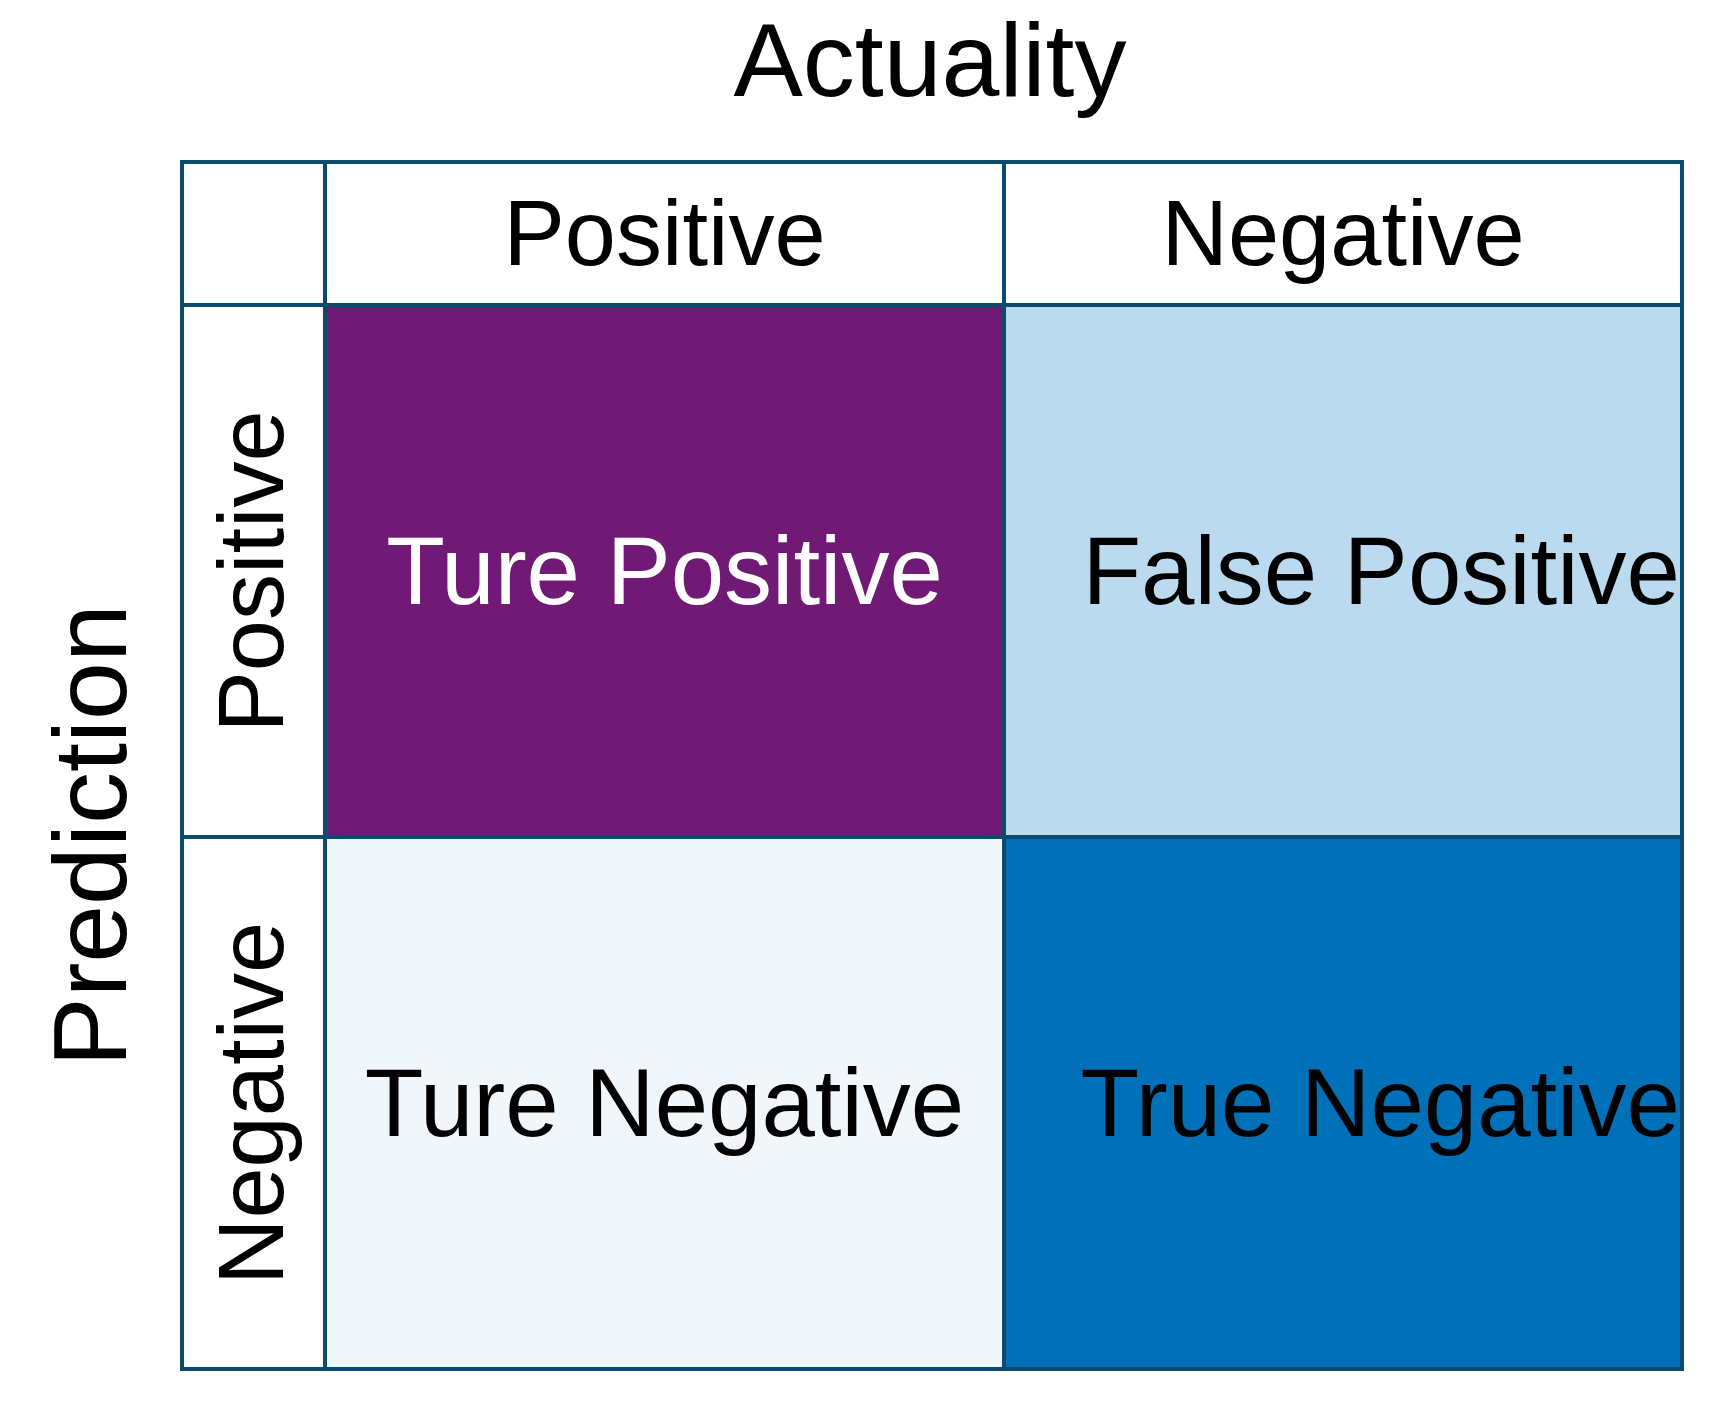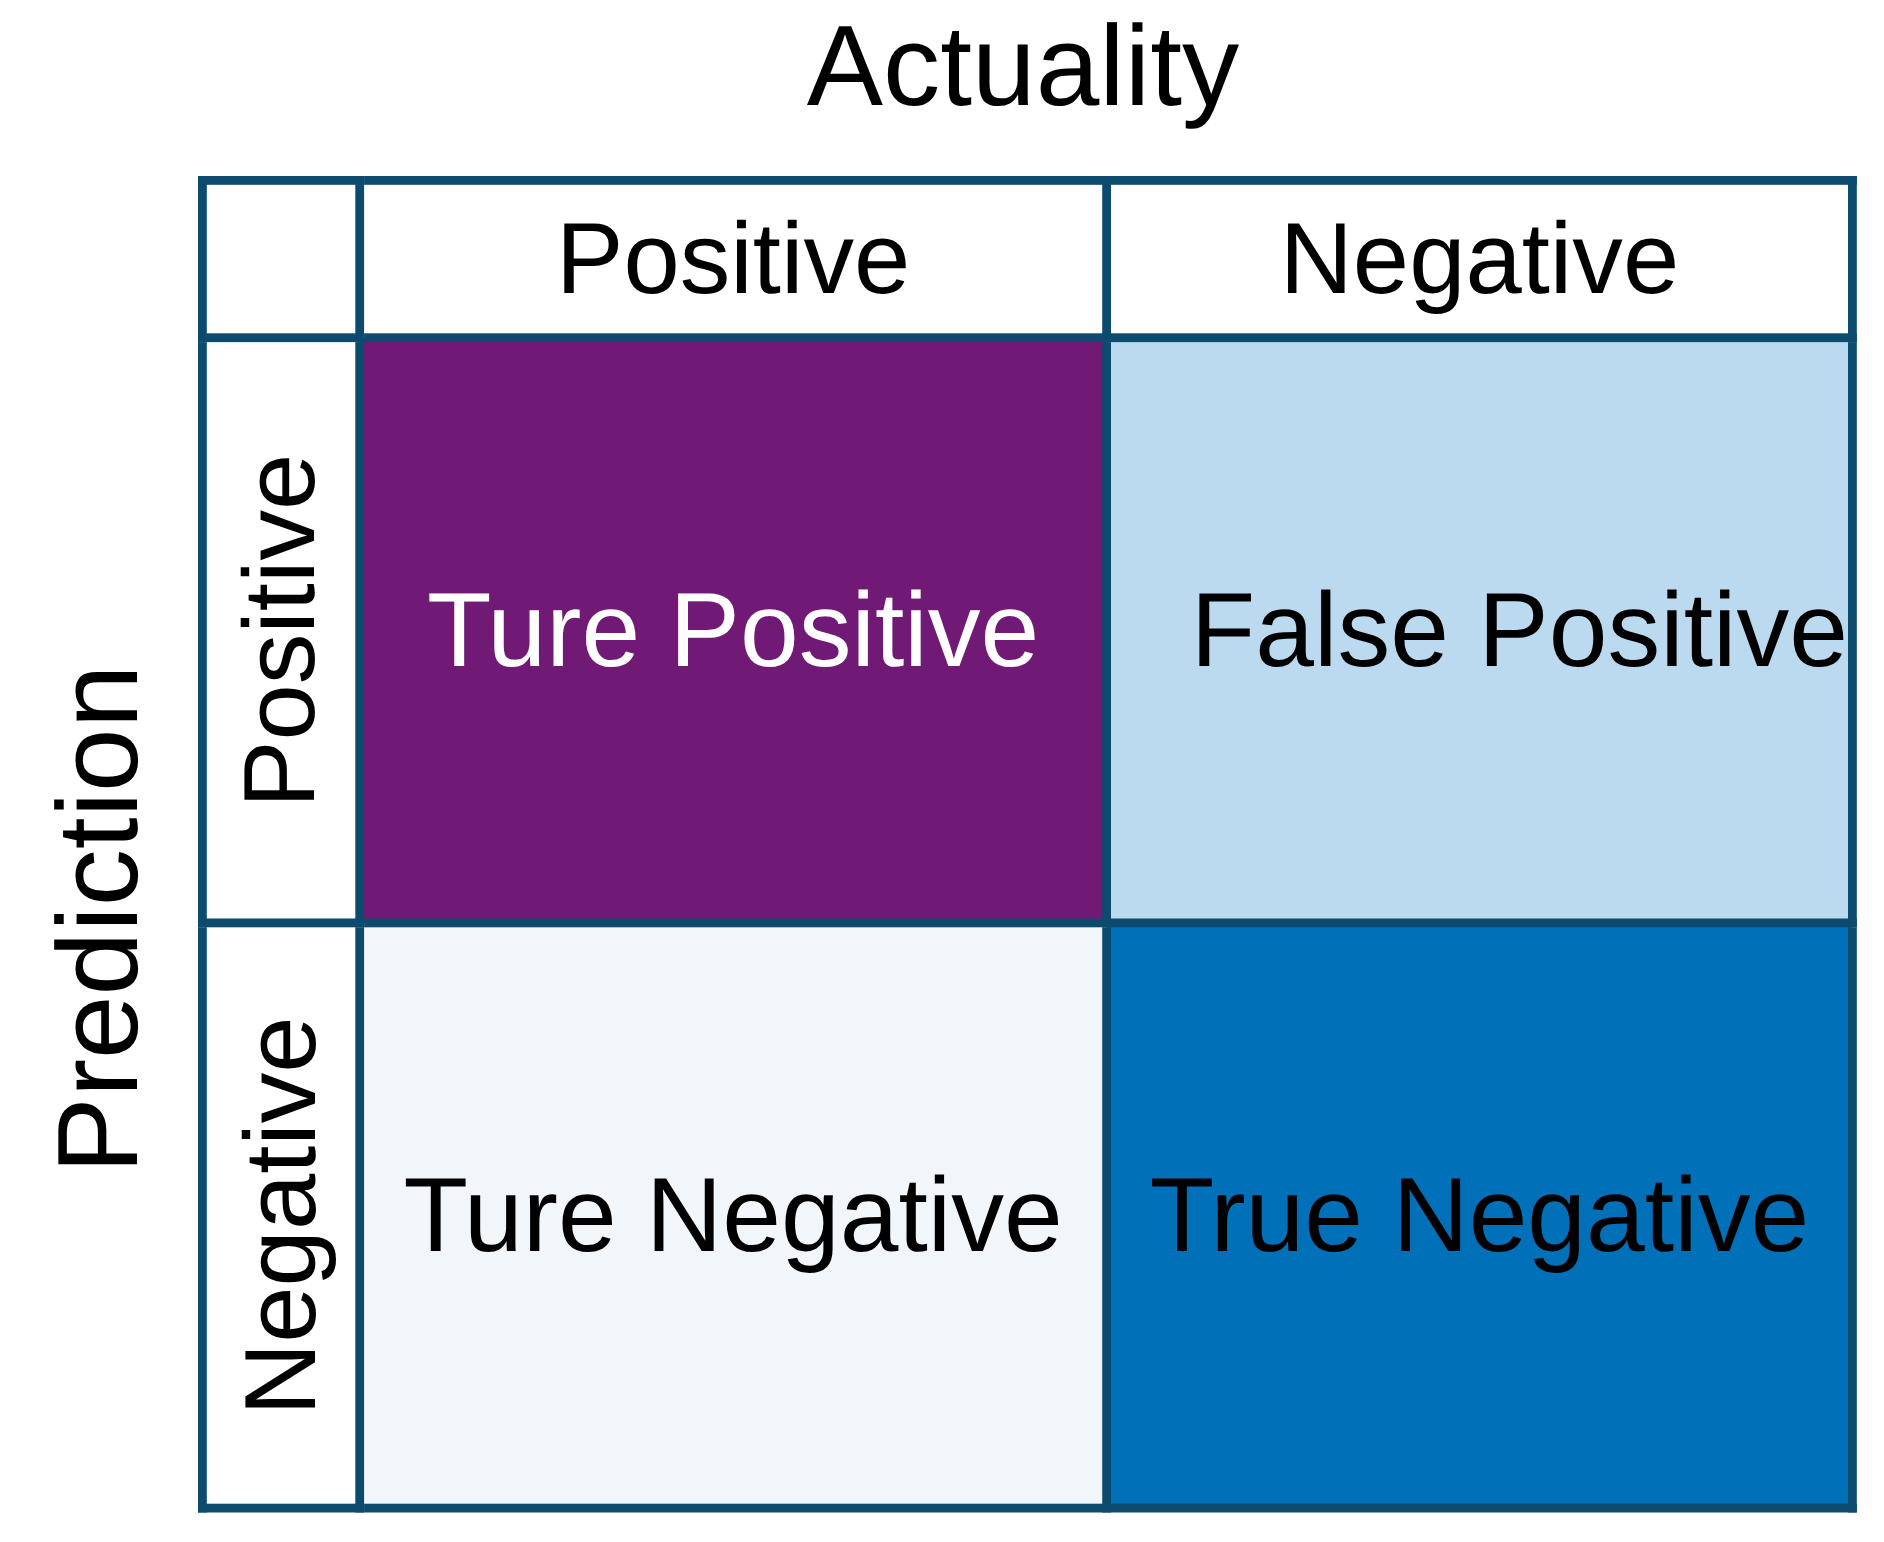--- a/index.html
+++ b/index.html
@@ -49,21 +49,21 @@
   
   table.matrix {
     position: absolute;
     left: 180px;
     top: 160px;
     border-collapse: collapse;
     table-layout: fixed;
   }
   table.matrix td {
     padding: 0;
-    border: 8px solid #0c4a6e;
+    border: 4px solid #0c4a6e;
   }
   td.corner {
     border: none;
     background: #ffffff;
   }
   td.col-head {
     text-align: center;
     vertical-align: middle;
     font-size: 92px;
     background: #ffffff;
@@ -123,18 +123,18 @@
       <td class="cell" style="background-color: #701a75; color: rgb(255, 255, 255);">Ture Positive</td>
       <td class="cell" style="background-color: rgb(187, 218, 239); color: rgb(0, 0, 0); text-align: right;">False Positive</td>
     </tr>
     <tr style="height:532px">
       <td class="row-head">
         <div class="rot-wrap">
           <span class="vtext">Negative</span>
         </div>
       </td>
       <td class="cell" style="background-color: rgb(241, 246, 251); color: rgb(0, 0, 0);">Ture Negative</td>
-      <td class="cell" style="background-color: rgb(0, 112, 185); color: rgb(0, 0, 0);">True Negative</td>
+      <td class="cell" style="background-color: rgb(0, 112, 185); color: rgb(0, 0, 0); text-align: right;">True Negative</td>
     </tr>
   </tbody>
     </table>
 
 </div>
 
 </body></html>

